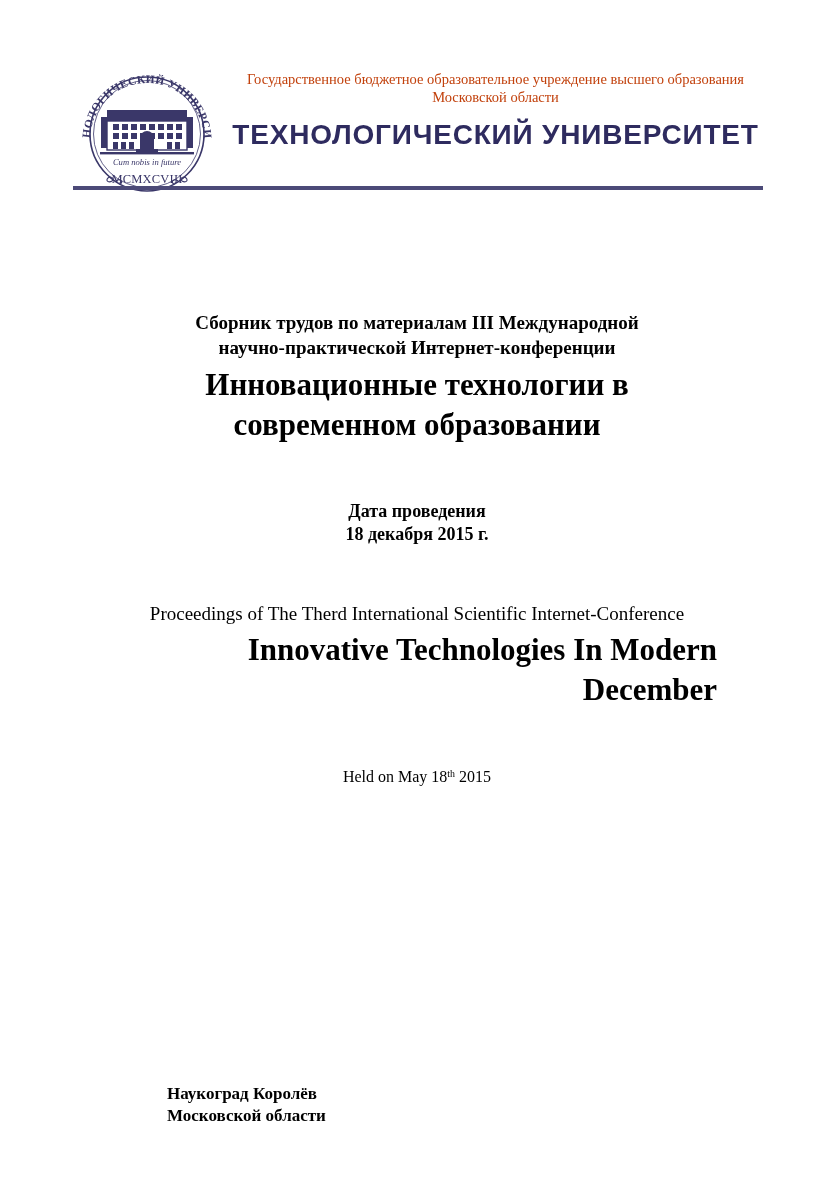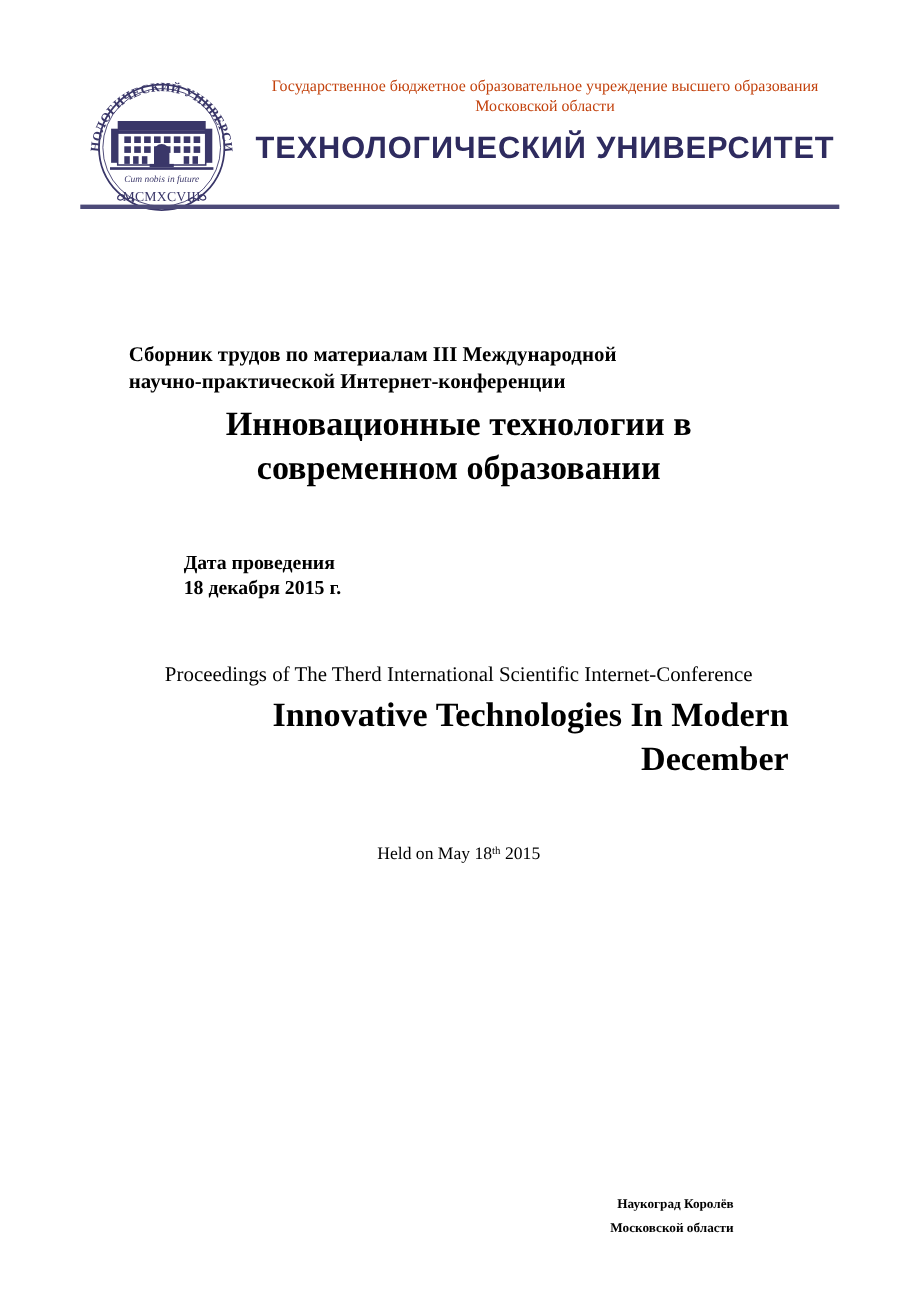--- a/index.html
+++ b/index.html
@@ -69,20 +69,21 @@
     height: 4px;
     background: #4c4a78;
   }
 
   
   .ru-sub {
     position: absolute;
     left: 117px;
     top: 310px;
     width: 600px;
+    text-align: center;
     font-size: 19px;
     line-height: 25px;
     font-weight: bold;
     font-family: "Liberation Serif", "DejaVu Serif", serif;
   }
   .ru-title {
     position: absolute;
     left: 117px;
     top: 365px;
     width: 600px;
@@ -91,21 +92,21 @@
     line-height: 40px;
     font-weight: bold;
     font-family: "Liberation Serif", "DejaVu Serif", serif;
   }
 
   .ru-date {
     position: absolute;
     left: 167px;
     top: 500px;
     width: 500px;
-    text-align: left;
+    text-align: center;
     font-size: 18px;
     line-height: 23px;
     font-weight: bold;
     font-family: "Liberation Serif", "DejaVu Serif", serif;
   }
 
   
   .en-sub {
     position: absolute;
     left: 67px;
@@ -142,22 +143,22 @@
     vertical-align: 0.52em;
     margin-top: 39px;
   }
 
   
   .footer-place {
     position: absolute;
     left: 167px;
     top: 1083px;
     width: 500px;
-    text-align: right;
-    font-size: 12px;
+    text-align: left;
+    font-size: 17px;
     line-height: 22px;
     font-weight: bold;
     font-family: "Liberation Serif", "DejaVu Serif", serif;
   }
 </style>
 </head>
 <body>
 
 <div class="page">
 

